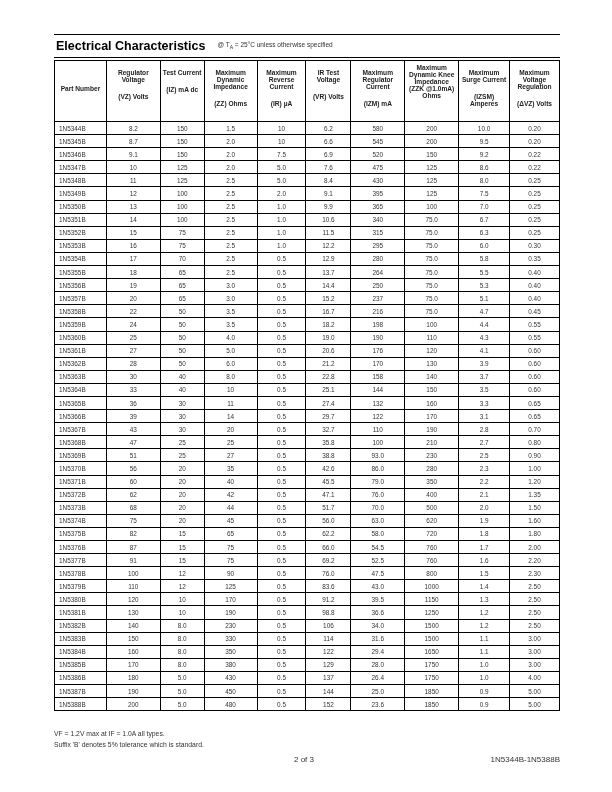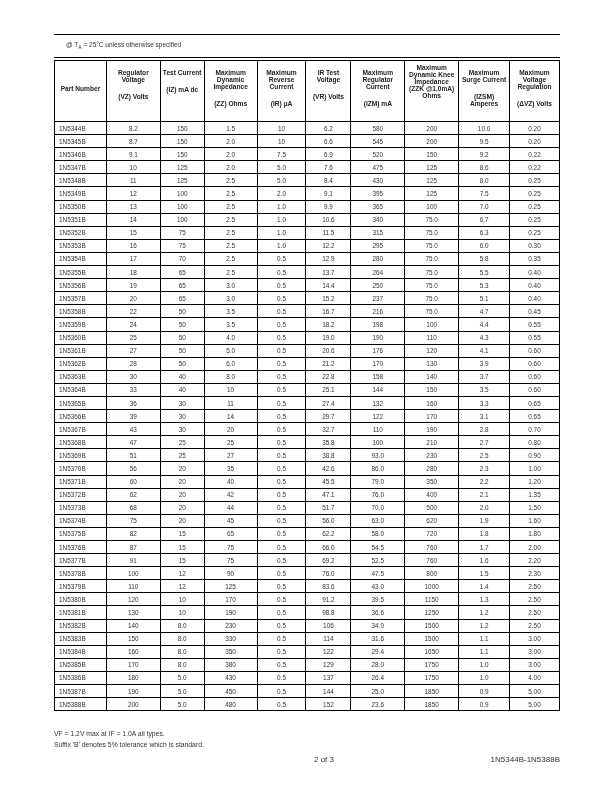--- a/index.html
+++ b/index.html
@@ -28,27 +28,28 @@
   table.spec th .hlabel { display: block; padding-top: 8px; }
   table.spec th .hunits { display: block; margin-top: 10px; }
   table.spec th.part .hlabel { padding-top: 24px; }
   table.spec th.knee .hlabel { padding-top: 3px; }
   table.spec th.knee .hunits { margin-top: 0; }
   table.spec td { height: 12.1px; line-height: 11px; }
   table.spec td.part { text-align: left; padding-left: 4px; }
   table.spec tr.data { height: 12.1px; }
 
   .notes { position: absolute; left: 54px; top: 728px; font-size: 6.8px; color: #333; line-height: 11px; }
-  .footer-page { position: absolute; left: 294px; top: 755px; font-size: 8px; color: #333; margin-left: 20px; }
+  .footer-page { position: absolute; left: 294px; top: 755px; font-size: 8px; color: #333; }
   .footer-part { position: absolute; right: 52px; top: 755px; font-size: 8px; color: #333; }
 </style>
 </head>
 <body>
 
 <div class="title-bar">
+  <span class="title">Electrical Characteristics</span>
   <span class="cond"><span>@ T</span><sub>A</sub><span> = 25°C unless otherwise specified</span></span>
 </div>
 
 <table class="spec">
   <colgroup>
     <col style="width:52px">
       <col style="width:54px">
       <col style="width:44px">
       <col style="width:53px">
       <col style="width:49px">

